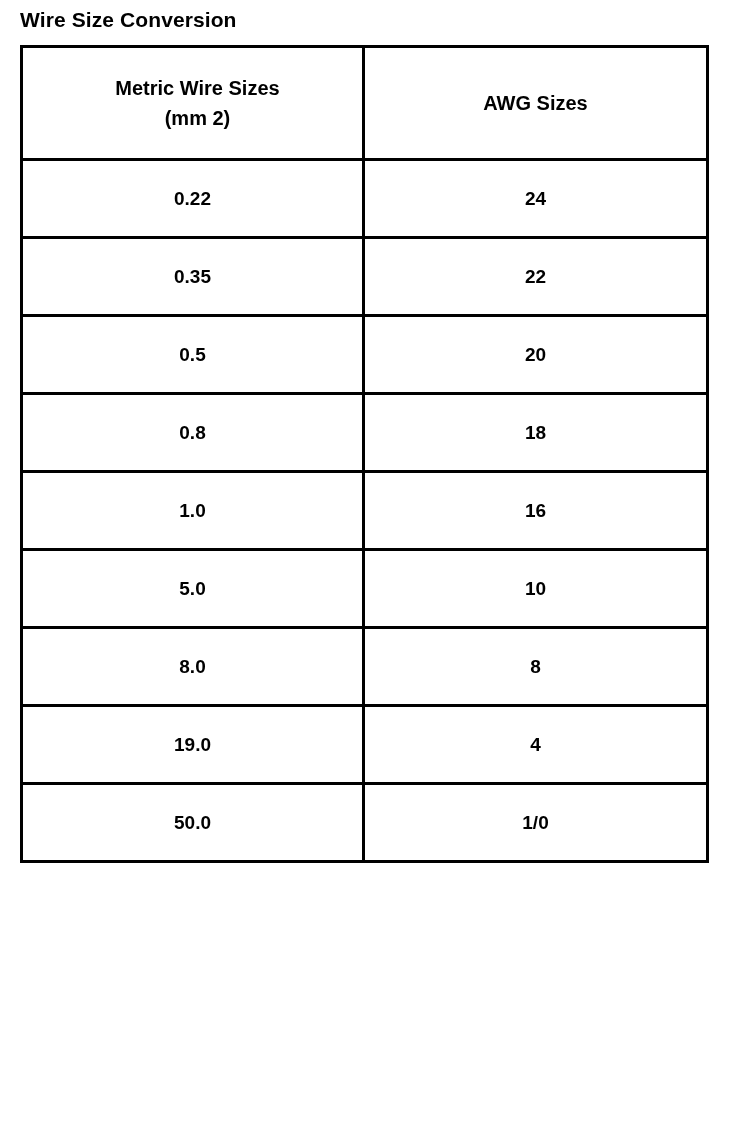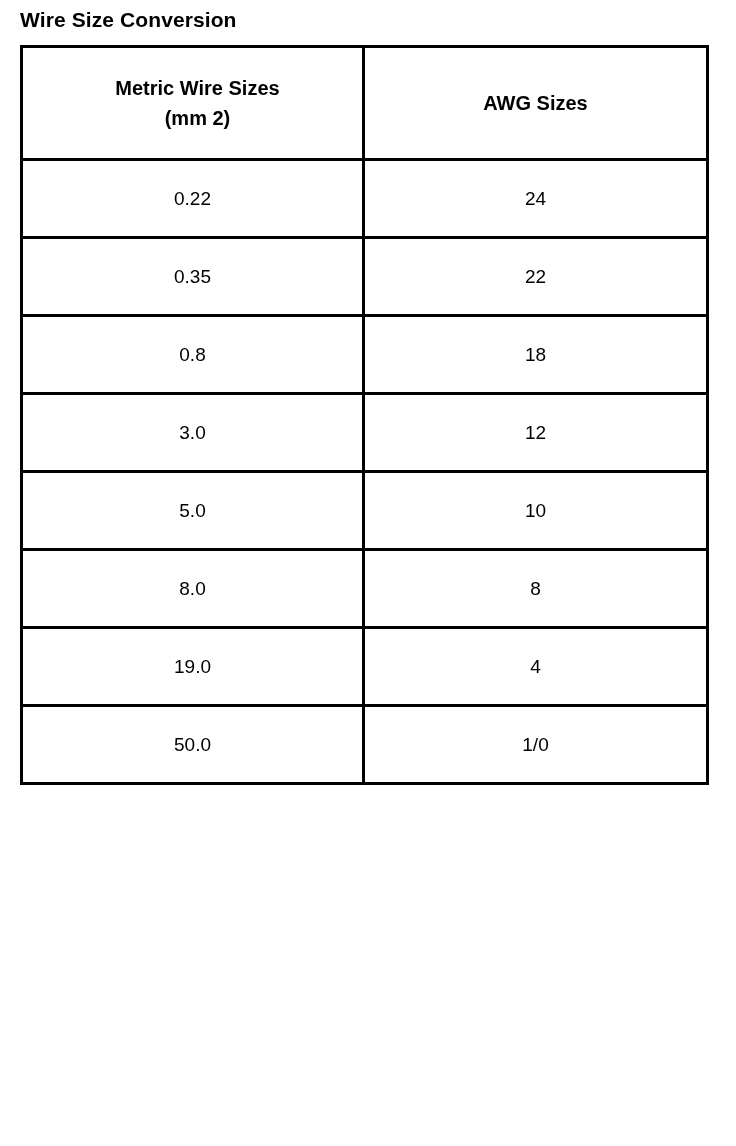--- a/index.html
+++ b/index.html
@@ -65,21 +65,21 @@
   }
   .header-line {
     display: block;
     padding-left: 10px;
   }
 
   
   .wire-table tbody td {
     height: 75px;
     font-size: 19px;
-    font-weight: normal;
+    font-weight: bold;
     line-height: 22px;
   }
 
   
   .wire-table tbody tr.rule-heavy > td {
     border-top-width: 4px;
   }
 </style>
 </head>
 <body>
@@ -105,26 +105,30 @@
     <tbody>
       <tr>
         <td>0.22</td>
         <td>24</td>
       </tr>
       <tr>
         <td>0.35</td>
         <td>22</td>
       </tr>
       <tr>
+        <td>0.5</td>
+        <td>20</td>
+      </tr>
+      <tr>
         <td>0.8</td>
         <td>18</td>
       </tr>
       <tr>
-        <td>3.0</td>
-        <td>12</td>
+        <td>1.0</td>
+        <td>16</td>
       </tr>
       <tr>
         <td>5.0</td>
         <td>10</td>
       </tr>
       <tr>
         <td>8.0</td>
         <td>8</td>
       </tr>
       <tr>

